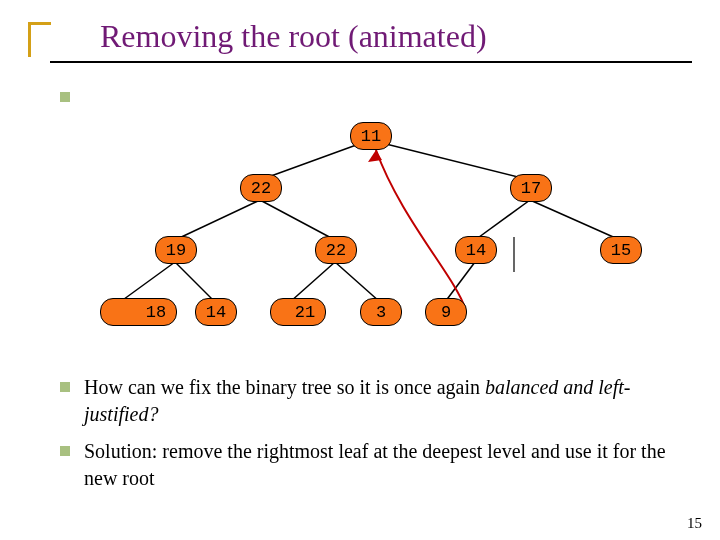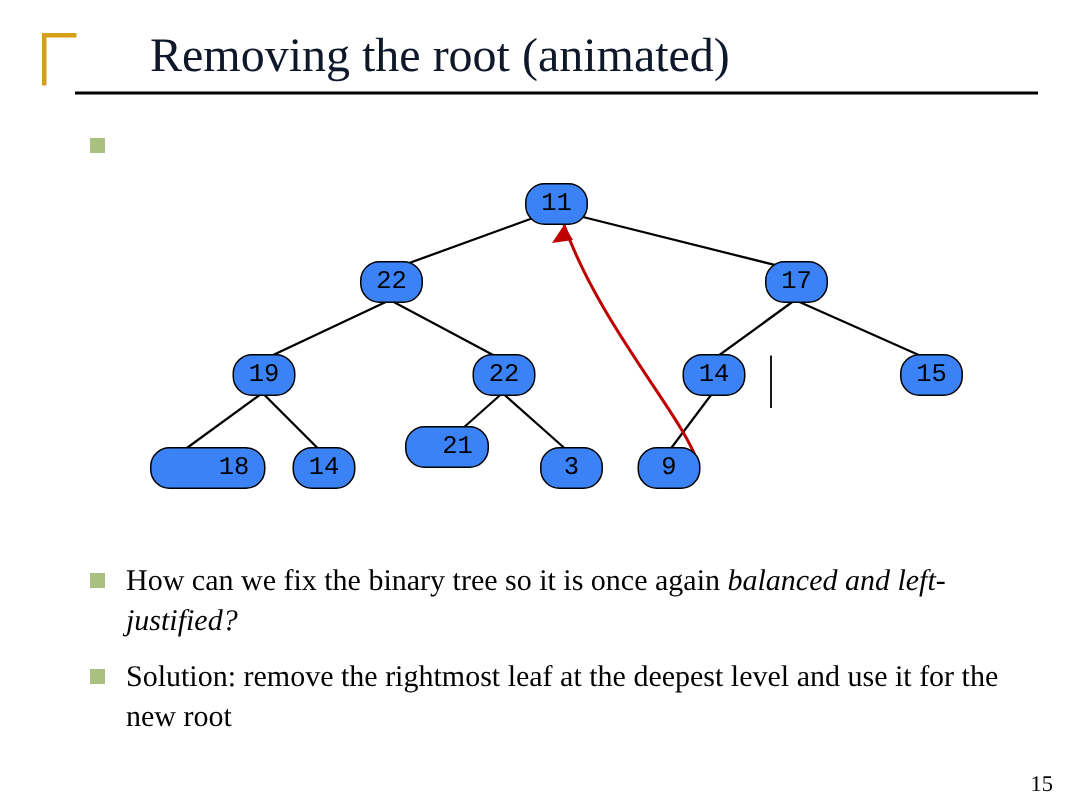--- a/index.html
+++ b/index.html
@@ -23,21 +23,21 @@
     height: 32px;
     border-left: 3px solid #d4a017;
     border-top: 3px solid #d4a017;
     position: absolute;
     top: 4px;
     left: 0;
   }
   .title-text {
     font-size: 32px;
     margin-left: 72px;
-    color: #0f172a;
+    color: #701a75;
   }
   .title-underline {
     border-bottom: 2px solid #000;
     margin-top: 6px;
     margin-left: 22px;
   }
   .body {
     position: absolute;
     top: 84px;
     left: 60px;
@@ -70,21 +70,21 @@
   .tree-area svg {
     position: absolute;
     top: 0; left: 0;
   }
   .node {
     position: absolute;
     width: 40px;
     height: 26px;
     border: 1.5px solid #000;
     border-radius: 13px;
-    background: #3b82f6;
+    background: #f97316;
     display: flex;
     align-items: center;
     justify-content: center;
   }
   .slide-num {
     position: absolute;
     bottom: 8px;
     right: 18px;
     font-size: 15px;
     color: #000;
@@ -150,21 +150,21 @@
       </div>
     <div class="node" style="left:540px; top:124px;">
         <span>15</span>
       </div>
     <div class="node" style="left:40px;  top:186px;padding-left:35px;">
         <span>18</span>
       </div>
     <div class="node" style="left:135px; top:186px;">
         <span>14</span>
       </div>
-    <div class="node" style="left:210px; top:172px;padding-left:14px;">
+    <div class="node" style="left:210px; top:186px;padding-left:14px;">
         <span>21</span>
       </div>
     <div class="node" style="left:300px; top:186px;">
         <span>3</span>
       </div>
     <div class="node" style="left:365px; top:186px;">
         <span>9</span>
       </div>
   </div>
 

